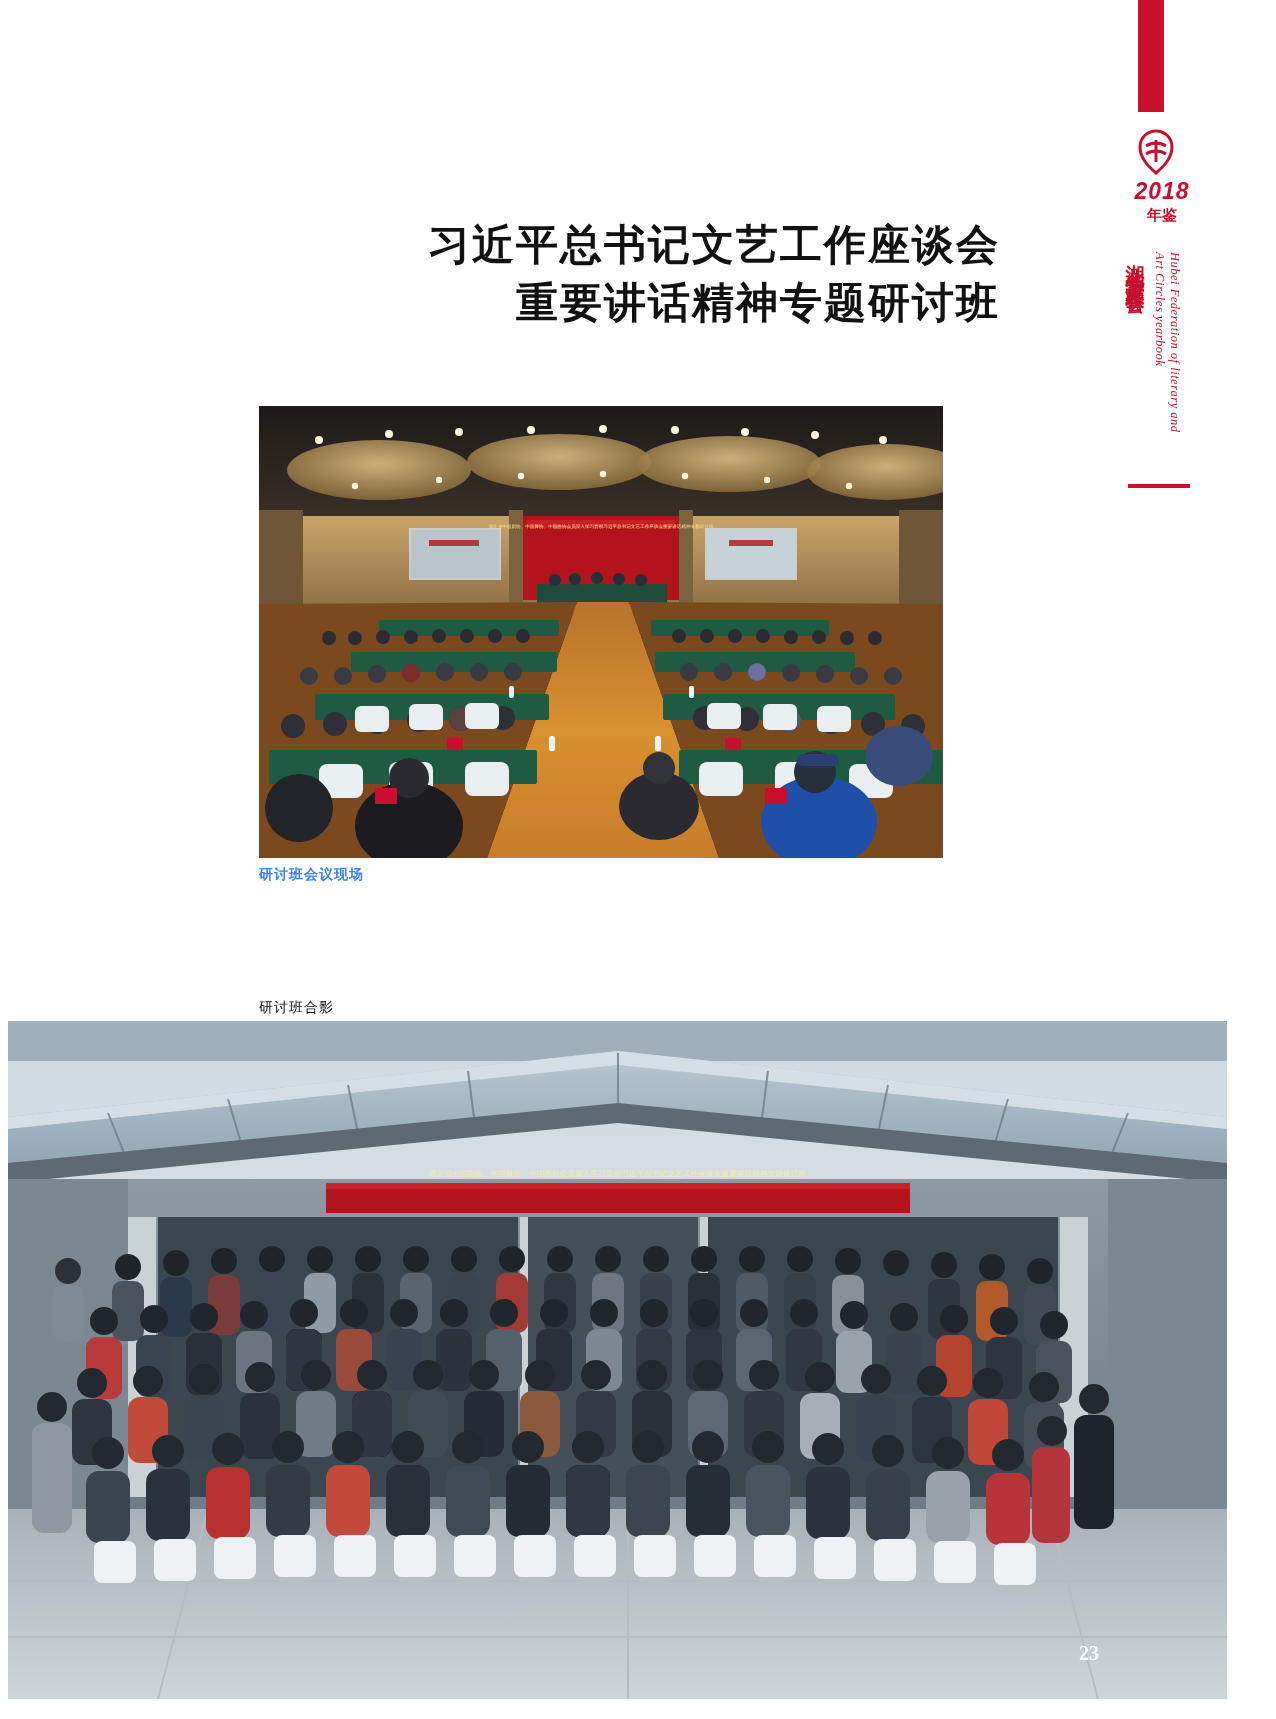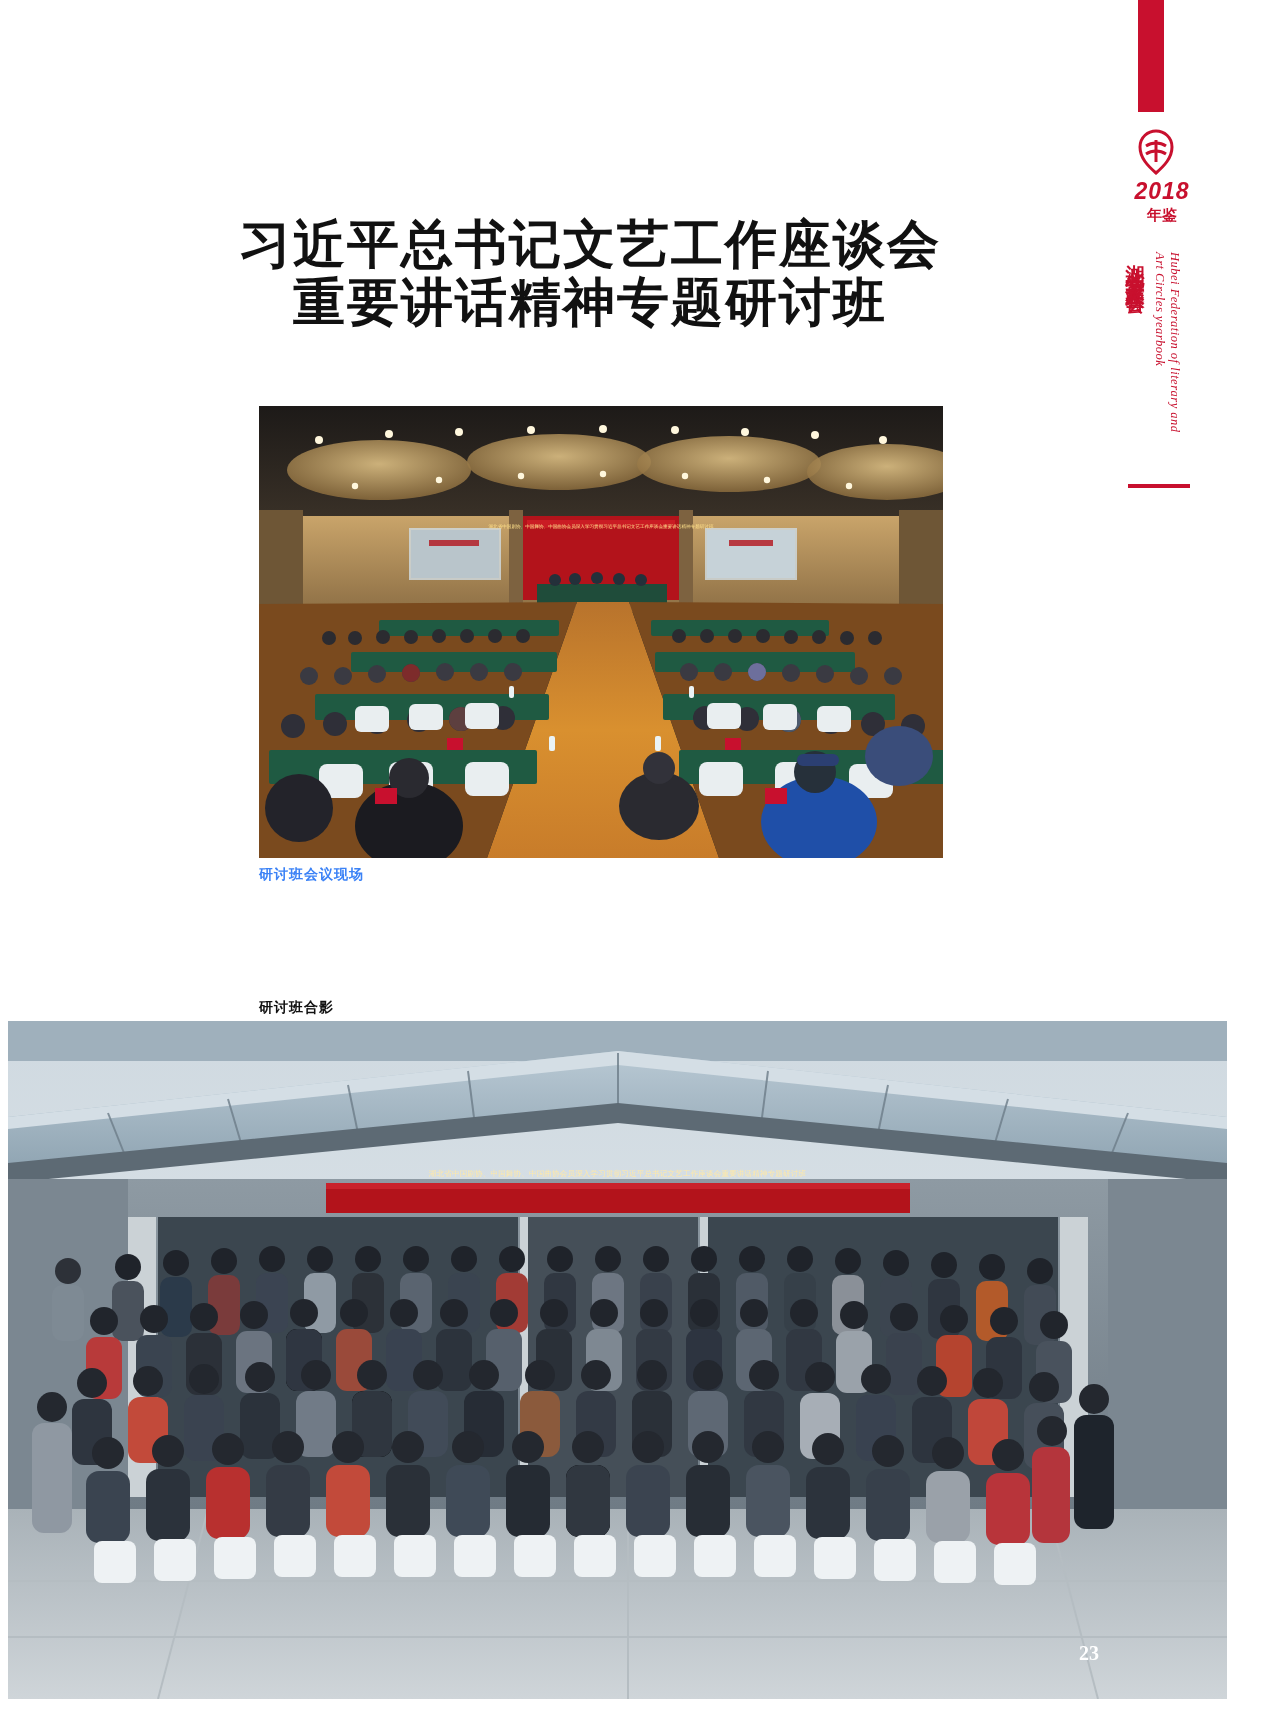--- a/index.html
+++ b/index.html
@@ -95,24 +95,24 @@
     height: 4px;
     background: #c8102e;
   }
 
   
   .page-title {
     position: absolute;
     left: 180px;
     top: 216px;
     width: 820px;
-    text-align: center;
+    text-align: right;
     font-family: "Liberation Serif", serif;
     font-weight: bold;
-    font-size: 52px;
+    font-size: 42px;
     line-height: 58px;
     letter-spacing: 2px;
     color: #111111;
   }
 
   
   .photo1 {
     position: absolute;
     left: 259px;
     top: 406px;
@@ -128,21 +128,21 @@
     font-size: 14px;
     font-weight: bold;
     color: #3b82f6;
     letter-spacing: 1px;
   }
   .caption2 {
     position: absolute;
     left: 259px;
     top: 999px;
     font-size: 14px;
-    font-weight: bold;
+    font-weight: normal;
     color: #111111;
     letter-spacing: 1px;
   }
 
   
   .photo2 {
     position: absolute;
     left: 8px;
     top: 1021px;
     width: 1219px;

